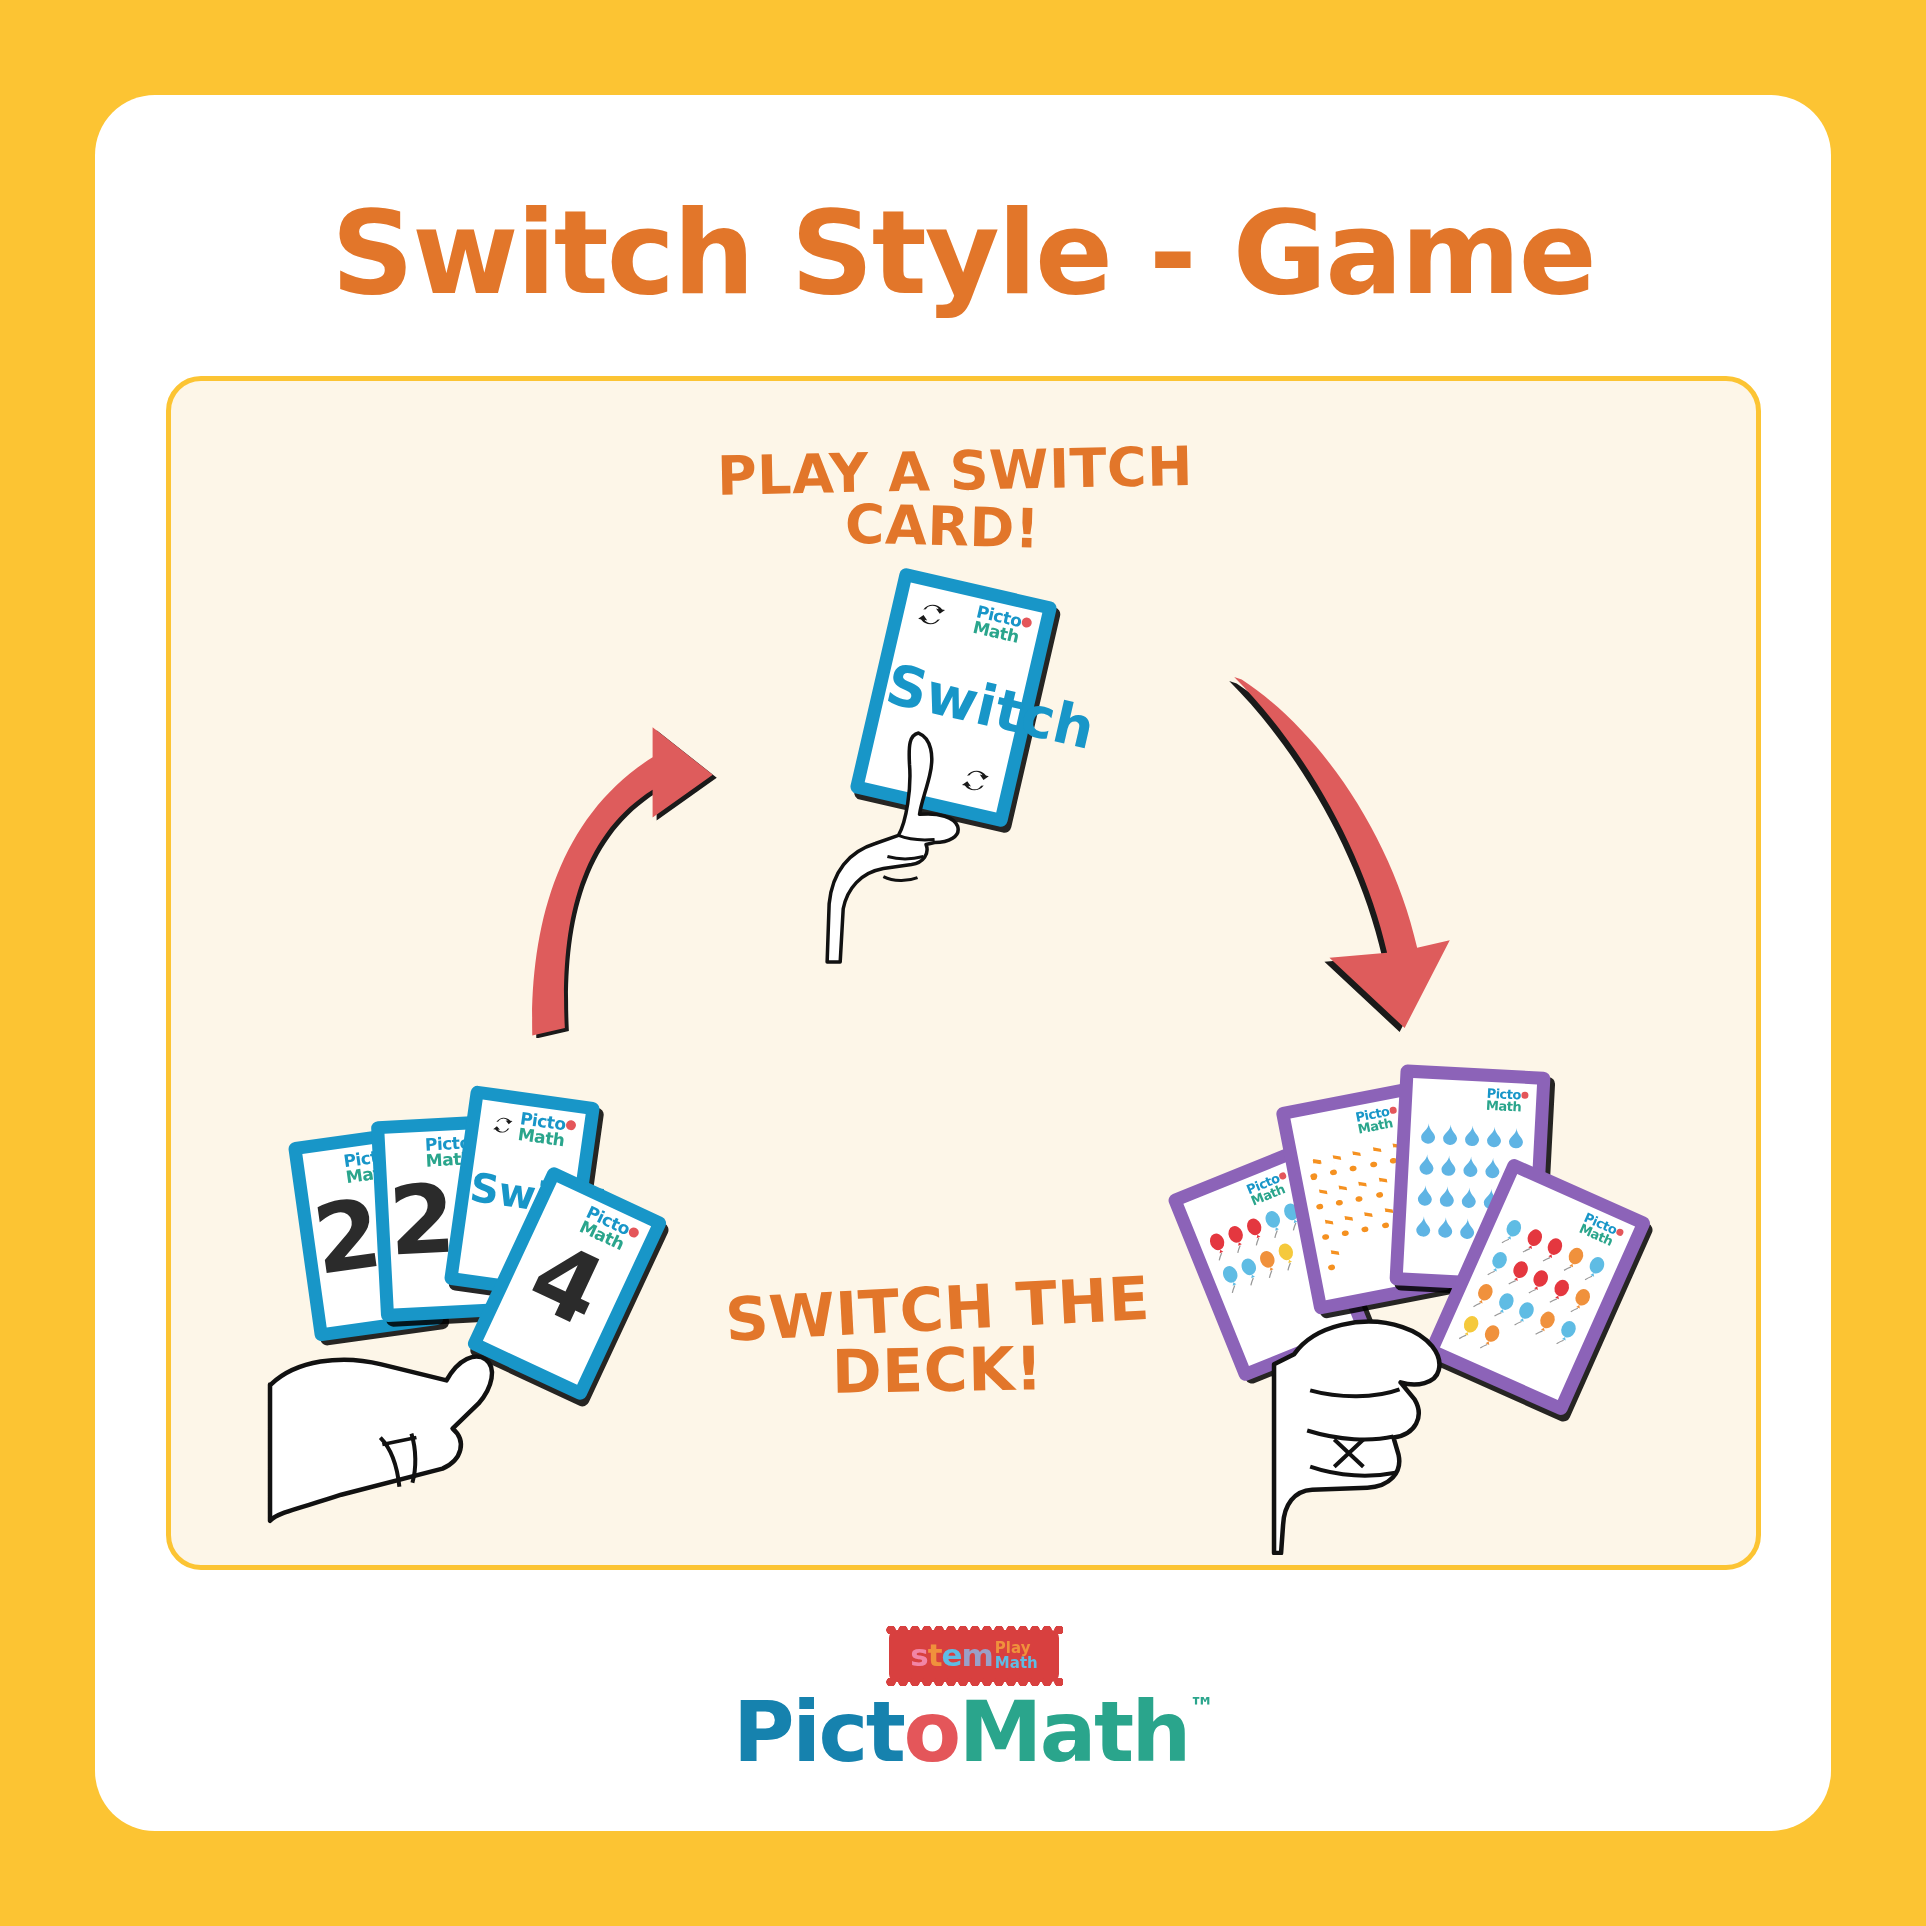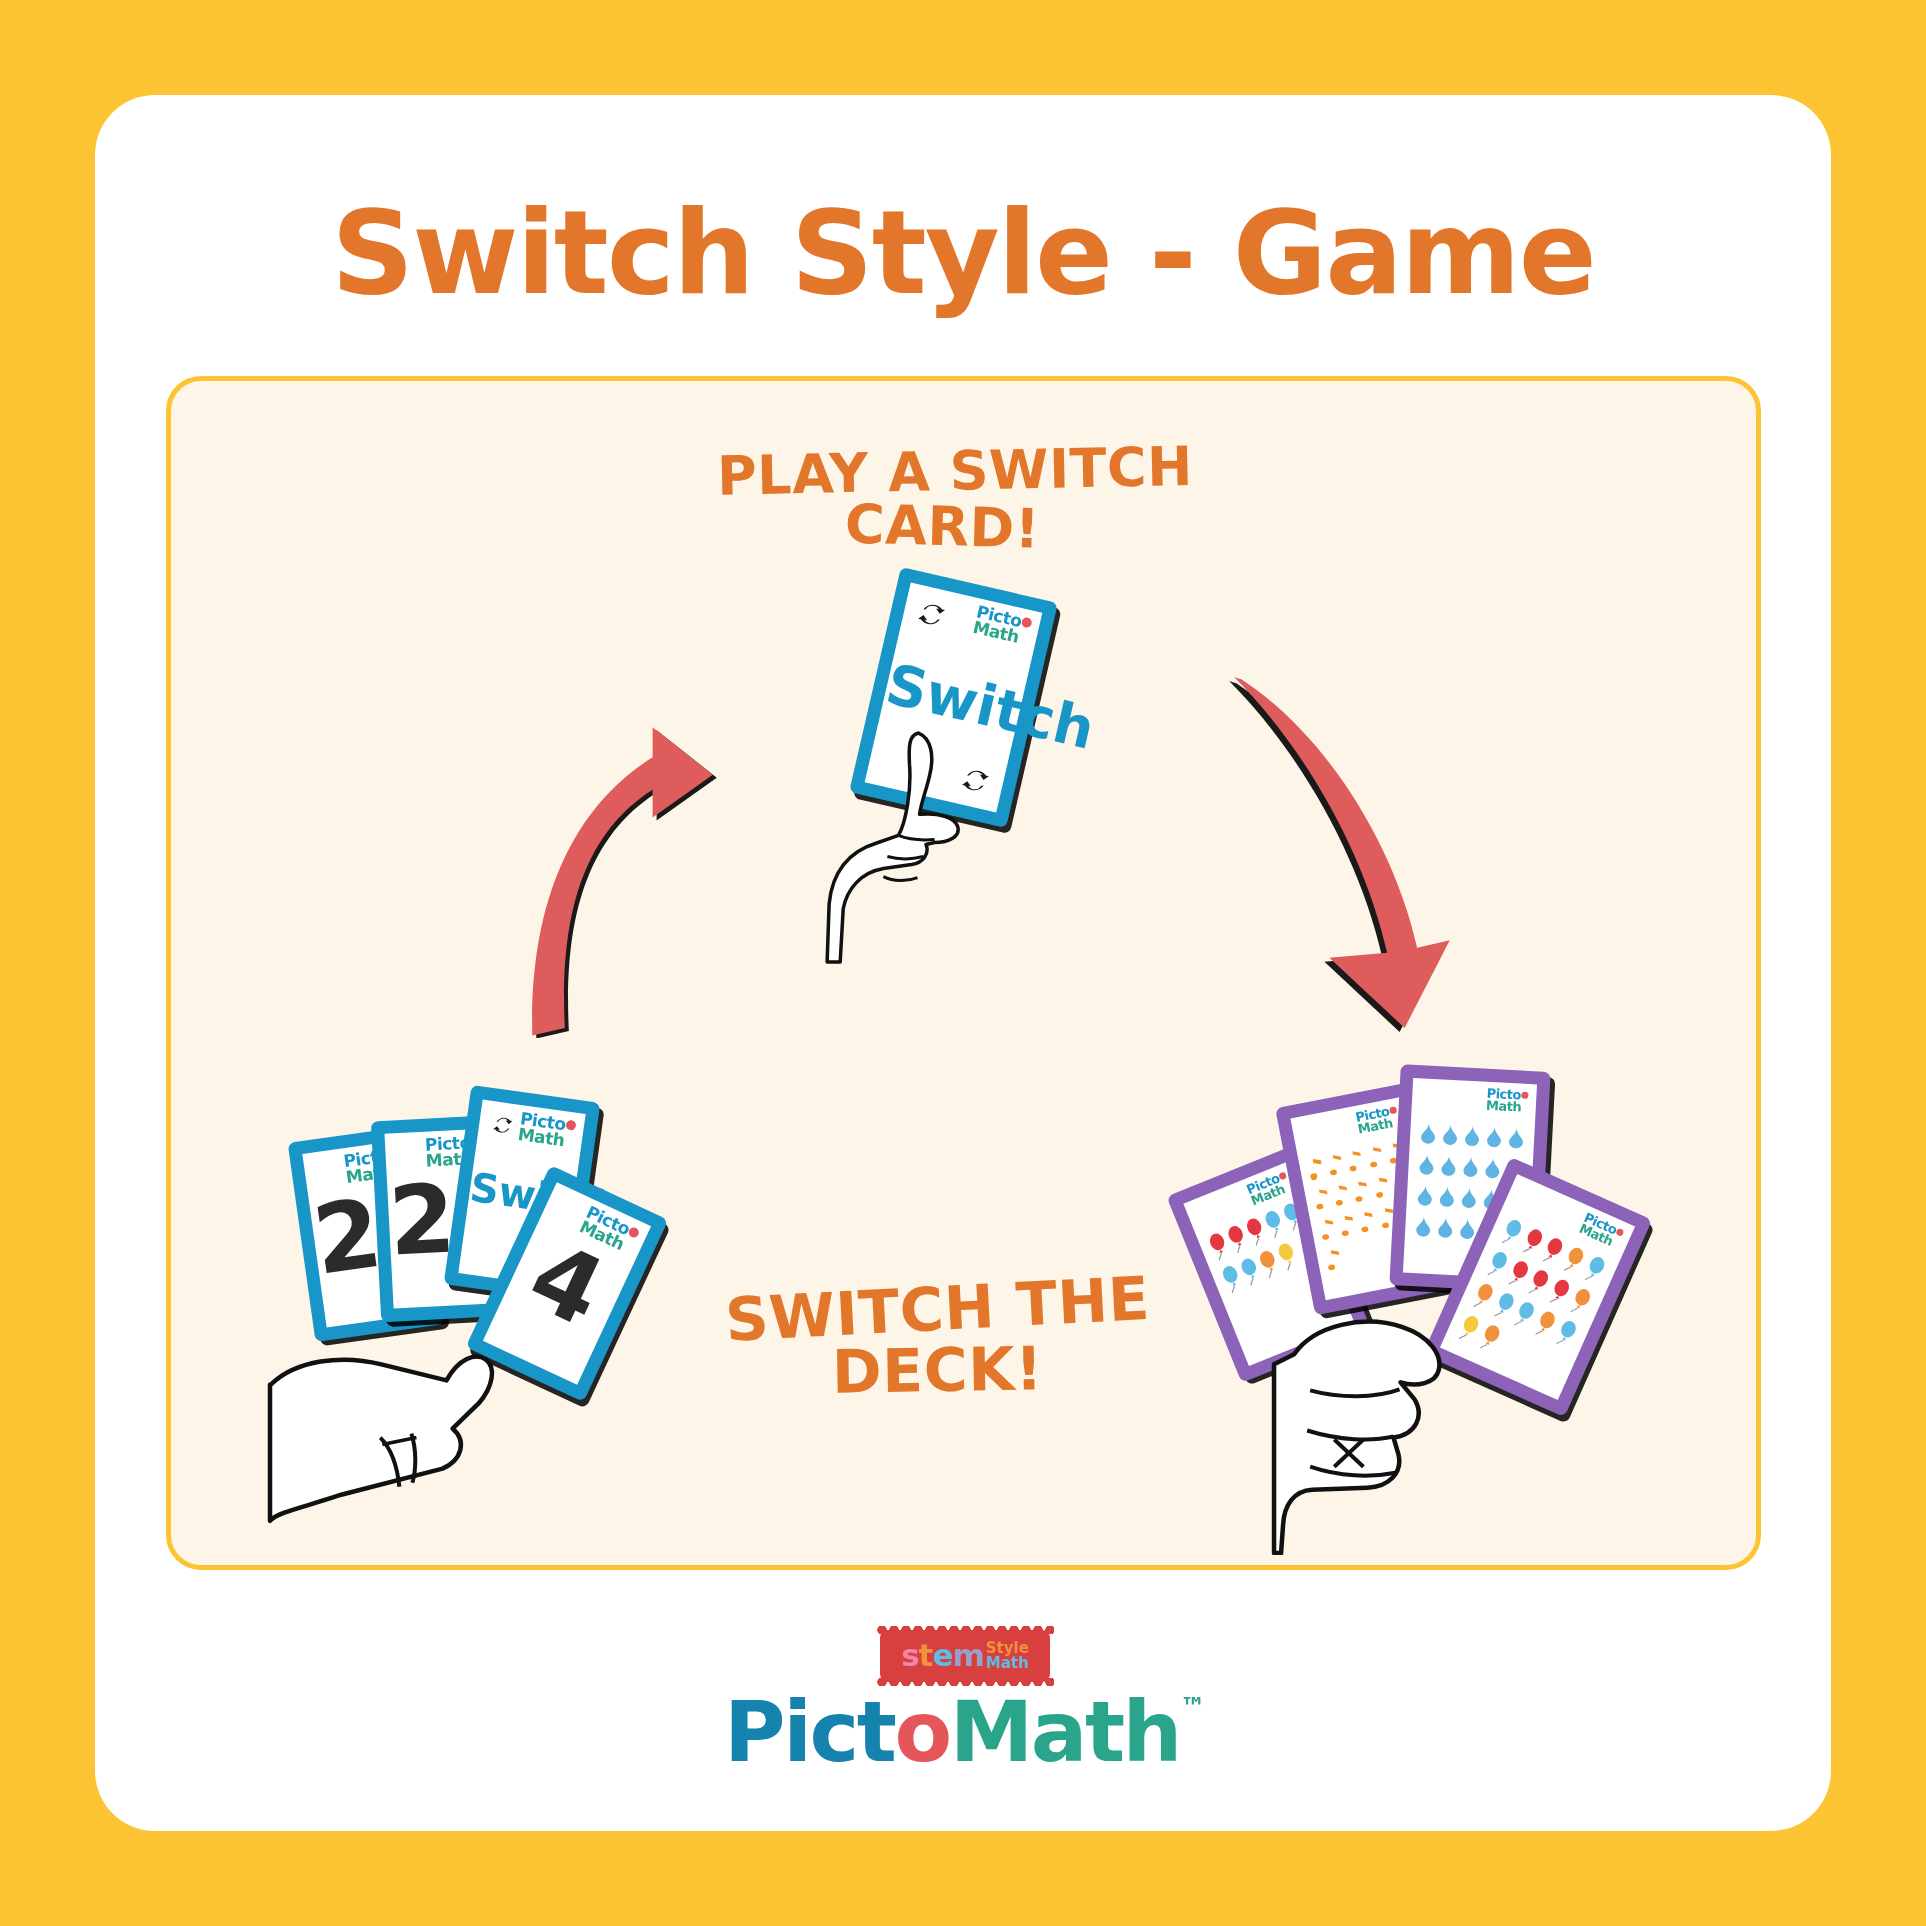--- a/index.html
+++ b/index.html
@@ -129,21 +129,21 @@
     display:flex;flex-wrap:wrap;align-content:flex-start;
   }
   .icongrid .cell{width:20%;height:31px;display:flex;align-items:center;justify-content:center;}
   .icongrid.balloons .cell{height:35px;}
 
   
   .hand{position:absolute;}
 
   
   .footer-logo{
-    position:absolute;left:97px;top:1630px;width:1736px;
+    position:absolute;left:106px;top:1630px;width:1736px;
     text-align:center;
   }
   .stembadge{
     display:inline-block;
     background:#D8403F;
     padding:10px 21px 11px;
     border-radius:8px;
     line-height:1;
     font-family:"DejaVu Sans", sans-serif;
     font-weight:bold;
@@ -727,19 +727,19 @@
                C 60 392, 40 420, 38 460 L 34 516 L 20 516 L 20 140 Z" fill="#FFFFFF" stroke="#111" stroke-width="9" stroke-linejoin="round"></path>
       <path d="M92 192 C 150 208, 222 208, 270 190" fill="none" stroke="#111" stroke-width="8"></path>
       <path d="M86 272 C 150 292, 214 294, 258 284" fill="none" stroke="#111" stroke-width="8"></path>
       <path d="M92 344 C 150 364, 212 366, 262 356" fill="none" stroke="#111" stroke-width="8"></path>
       <path d="M140 290 L 198 344 M 198 290 L 140 344" fill="none" stroke="#111" stroke-width="8"></path>
     </svg>
   </div>
 
   <div class="footer-logo">
     <div class="stembadge">
-      <span class="stemtxt"><span class="s">s</span><span class="t">t</span><span class="e">e</span><span class="m">m</span></span><span class="playlabs"><span class="p" style="display:block;">Style</span><span class="l" style="display:block;">Math</span></span>
+      <span class="stemtxt"><span class="s">s</span><span class="t">t</span><span class="e">e</span><span class="m">m</span></span><span class="playlabs"><span class="p" style="display:block;">Play</span><span class="l" style="display:block;">Math</span></span>
     </div>
     <div class="pictomath"><span class="pblue">Pic</span><span class="pblue">t</span><span class="predo">o</span><span class="pteal">Math</span><span class="tm">™</span></div>
   </div>
 
 </div>
 
 
 </body></html>

